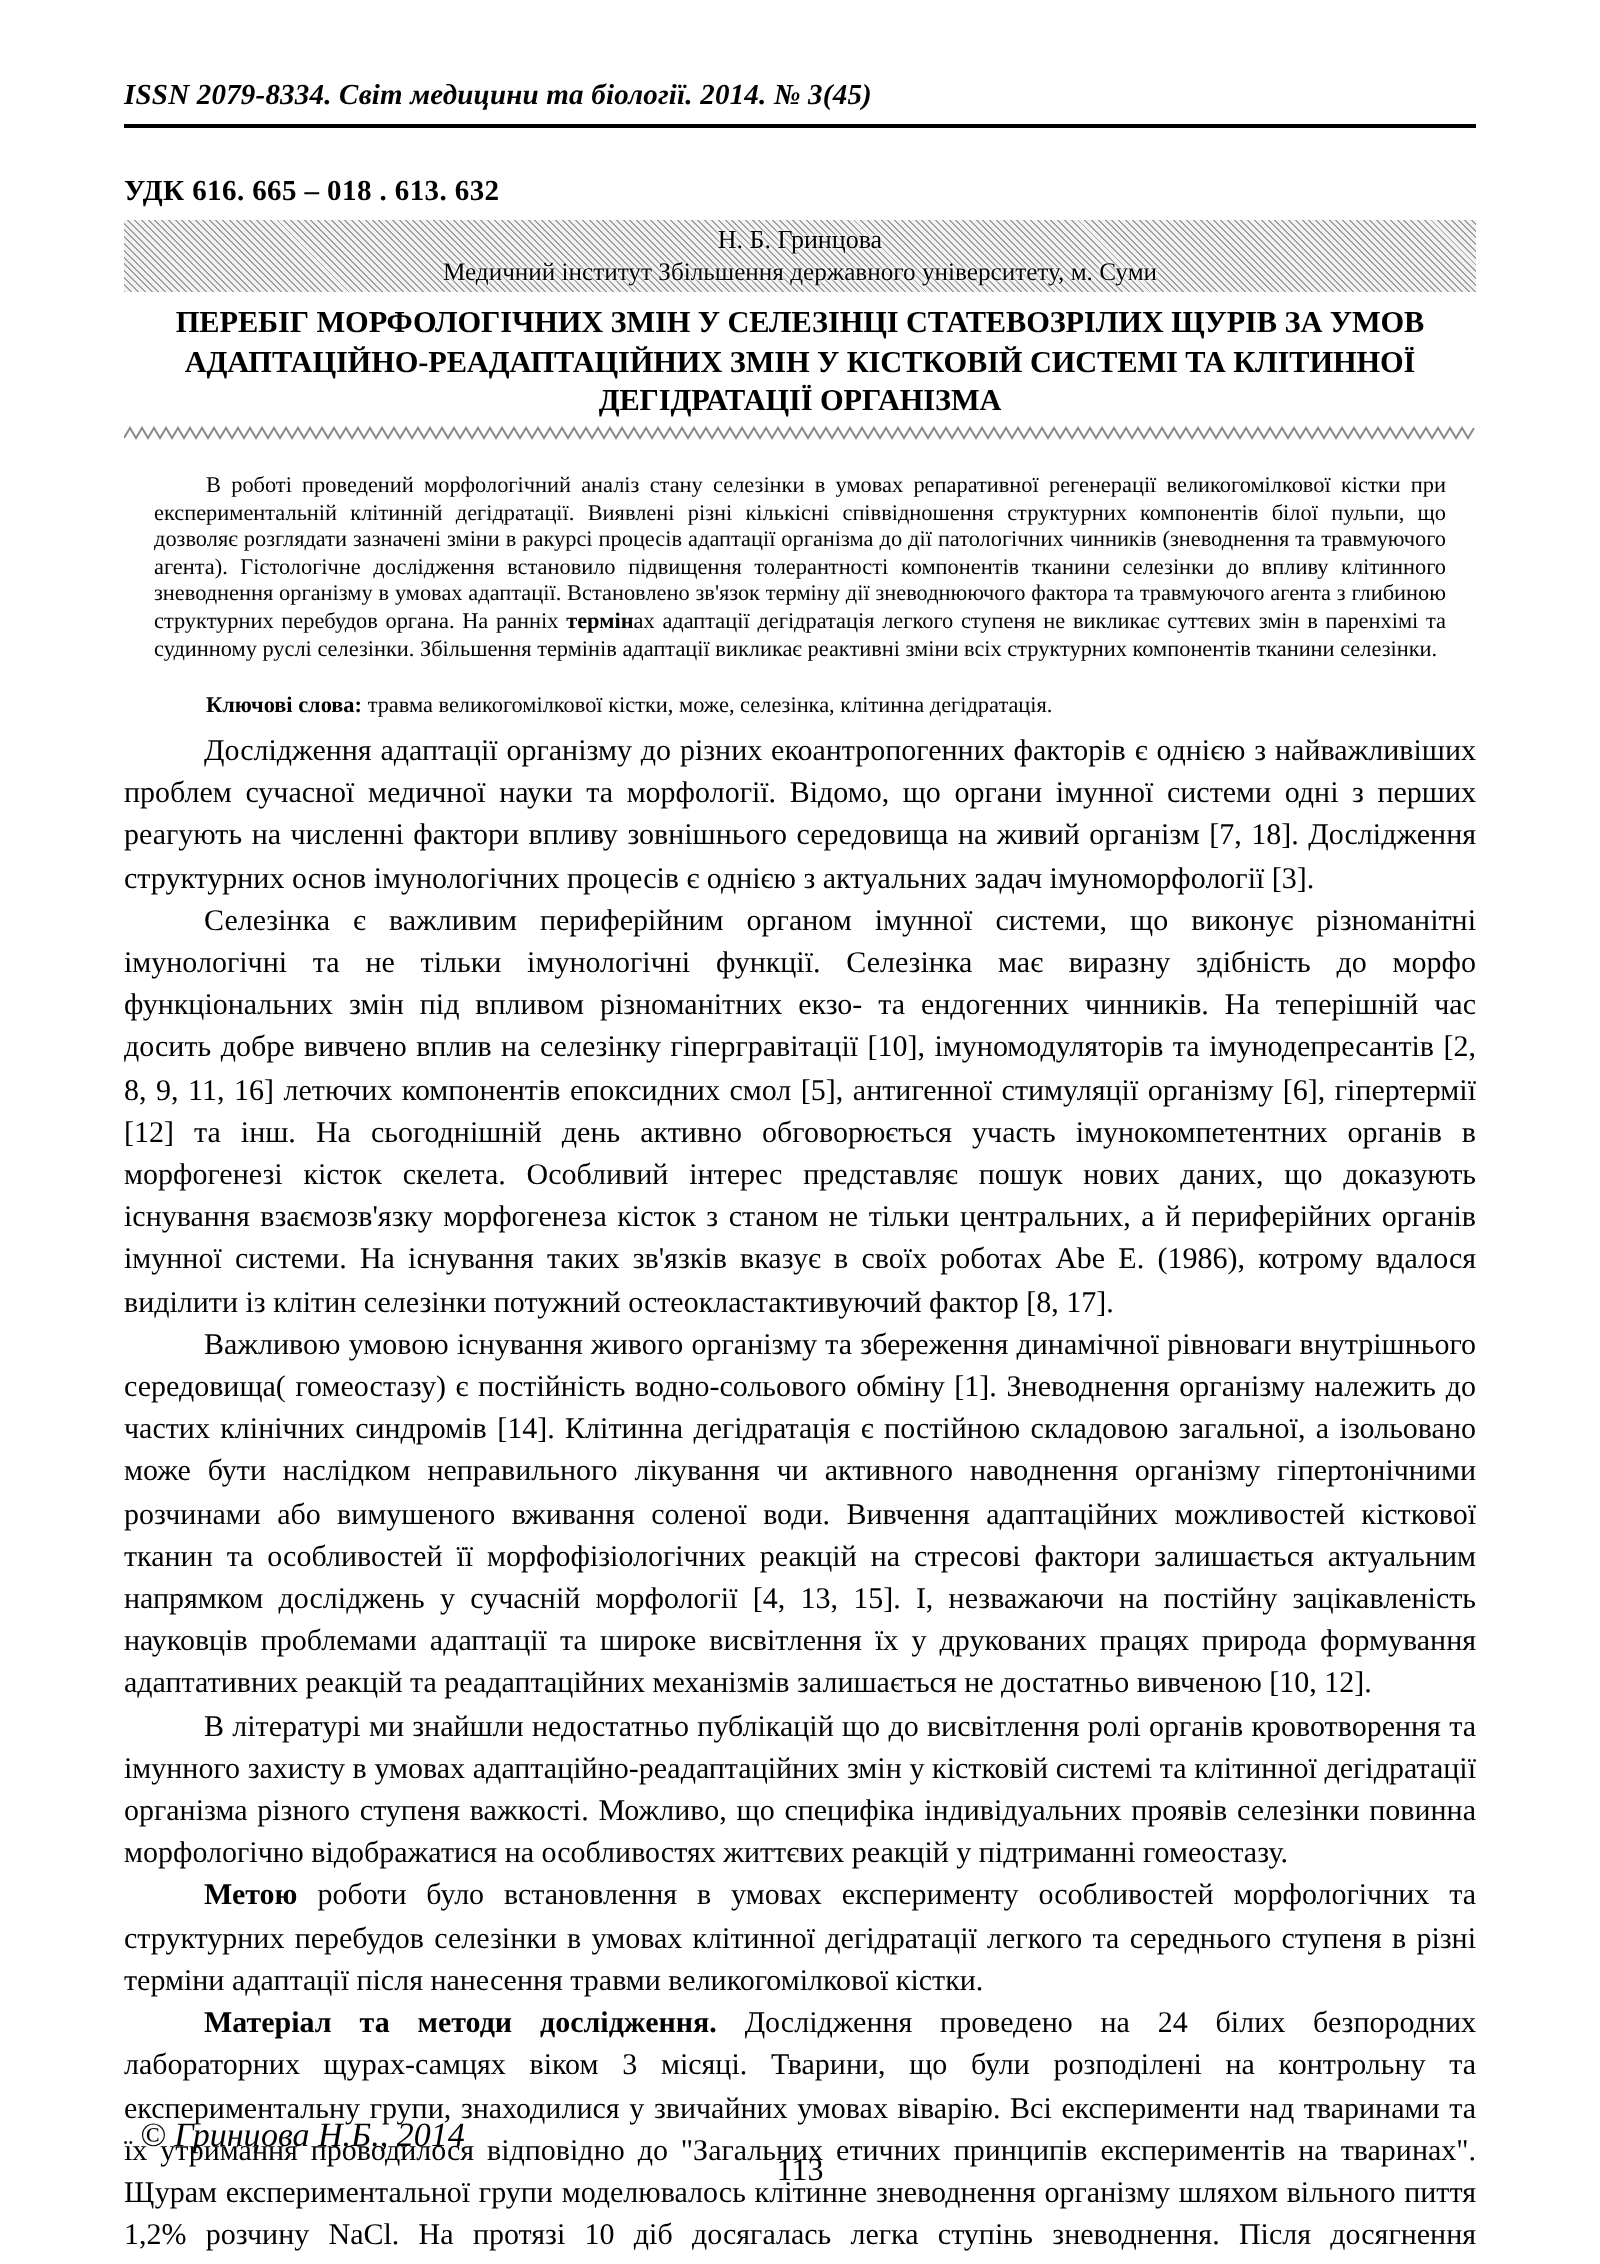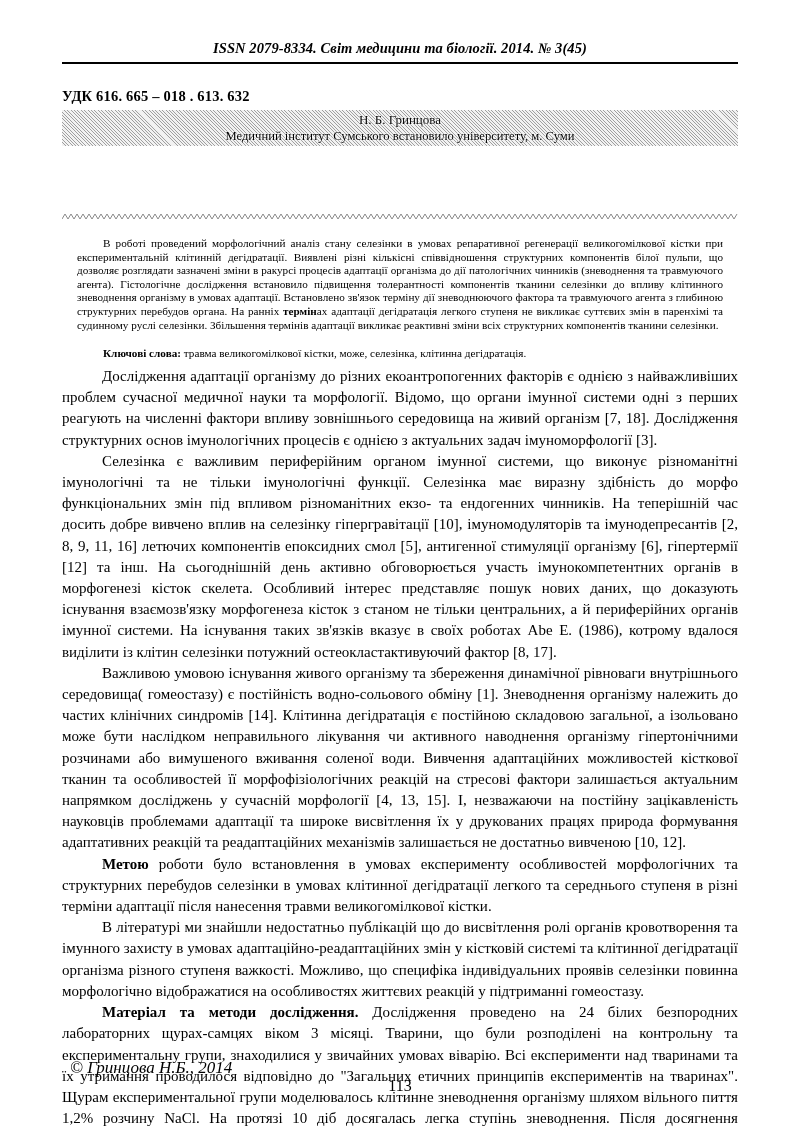--- a/index.html
+++ b/index.html
@@ -23,21 +23,21 @@
     box-sizing: border-box;
     padding: 0;
   }
 
   
   .runhead {
     position: absolute;
     left: 62px;
     top: 40px;
     width: 676px;
-    text-align: center;
+    text-align: left;
     font-family: "Liberation Serif", "DejaVu Serif", serif;
     font-style: italic;
     font-weight: bold;
     font-size: 14.5px;
     letter-spacing: 0.1px;
     white-space: nowrap;
   }
   .runhead-rule {
     position: absolute;
     left: 62px;
@@ -163,40 +163,41 @@
 
 <div class="page">
 
   <div class="runhead">ISSN 2079-8334. Світ медицини та біології. 2014. № 3(45)</div>
   <div class="runhead-rule"></div>
 
   <div class="udc">УДК 616. 665 – 018 . 613. 632</div>
 
   <div class="author-band">
     <div class="author-name">Н. Б. Гринцова</div>
-    <div class="author-affil">Медичний інститут Сумського встановило університету, м. Суми</div>
-  </div>
-
+    <div class="author-affil">Медичний інститут Збільшення державного університету, м. Суми</div>
+  </div>
+
+  <div class="title">ПЕРЕБІГ МОРФОЛОГІЧНИХ ЗМІН У СЕЛЕЗІНЦІ СТАТЕВОЗРІЛИХ ЩУРІВ ЗА УМОВ АДАПТАЦІЙНО-РЕАДАПТАЦІЙНИХ ЗМІН У КІСТКОВІЙ СИСТЕМІ ТА КЛІТИННОЇ ДЕГІДРАТАЦІЇ ОРГАНІЗМА</div>
 
   <div class="zigzag zig-top">
     <svg width="676" height="7" viewBox="0 0 676 7" preserveAspectRatio="none">
       <path d="M0 6 L3 1 L6 6 L9 1 L12 6 L15 1 L18 6 L21 1 L24 6 L27 1 L30 6 L33 1 L36 6 L39 1 L42 6 L45 1 L48 6 L51 1 L54 6 L57 1 L60 6 L63 1 L66 6 L69 1 L72 6 L75 1 L78 6 L81 1 L84 6 L87 1 L90 6 L93 1 L96 6 L99 1 L102 6 L105 1 L108 6 L111 1 L114 6 L117 1 L120 6 L123 1 L126 6 L129 1 L132 6 L135 1 L138 6 L141 1 L144 6 L147 1 L150 6 L153 1 L156 6 L159 1 L162 6 L165 1 L168 6 L171 1 L174 6 L177 1 L180 6 L183 1 L186 6 L189 1 L192 6 L195 1 L198 6 L201 1 L204 6 L207 1 L210 6 L213 1 L216 6 L219 1 L222 6 L225 1 L228 6 L231 1 L234 6 L237 1 L240 6 L243 1 L246 6 L249 1 L252 6 L255 1 L258 6 L261 1 L264 6 L267 1 L270 6 L273 1 L276 6 L279 1 L282 6 L285 1 L288 6 L291 1 L294 6 L297 1 L300 6 L303 1 L306 6 L309 1 L312 6 L315 1 L318 6 L321 1 L324 6 L327 1 L330 6 L333 1 L336 6 L339 1 L342 6 L345 1 L348 6 L351 1 L354 6 L357 1 L360 6 L363 1 L366 6 L369 1 L372 6 L375 1 L378 6 L381 1 L384 6 L387 1 L390 6 L393 1 L396 6 L399 1 L402 6 L405 1 L408 6 L411 1 L414 6 L417 1 L420 6 L423 1 L426 6 L429 1 L432 6 L435 1 L438 6 L441 1 L444 6 L447 1 L450 6 L453 1 L456 6 L459 1 L462 6 L465 1 L468 6 L471 1 L474 6 L477 1 L480 6 L483 1 L486 6 L489 1 L492 6 L495 1 L498 6 L501 1 L504 6 L507 1 L510 6 L513 1 L516 6 L519 1 L522 6 L525 1 L528 6 L531 1 L534 6 L537 1 L540 6 L543 1 L546 6 L549 1 L552 6 L555 1 L558 6 L561 1 L564 6 L567 1 L570 6 L573 1 L576 6 L579 1 L582 6 L585 1 L588 6 L591 1 L594 6 L597 1 L600 6 L603 1 L606 6 L609 1 L612 6 L615 1 L618 6 L621 1 L624 6 L627 1 L630 6 L633 1 L636 6 L639 1 L642 6 L645 1 L648 6 L651 1 L654 6 L657 1 L660 6 L663 1 L666 6 L669 1 L672 6 L675 1" fill="none" stroke="#8a8a8a" stroke-width="1"></path>
     </svg>
   </div>
 
   <div class="abstract">
     <p><span>В роботі проведений морфологічний аналіз стану селезінки в умовах репаративної регенерації великогомілкової кістки при експериментальній клітинній дегідратації. Виявлені різні кількісні співвідношення структурних компонентів білої пульпи, що дозволяє розглядати зазначені зміни в ракурсі процесів адаптації організма до дії патологічних чинників (зневоднення та травмуючого агента). Гістологічне дослідження встановило підвищення толерантності компонентів тканини селезінки до впливу клітинного зневоднення організму в умовах адаптації. Встановлено зв'язок терміну дії зневоднюючого фактора та травмуючого агента з глибиною структурних перебудов органа. На ранніх </span><b>термін</b><span>ах адаптації дегідратація легкого ступеня не викликає суттєвих змін в паренхімі та судинному руслі селезінки. Збільшення термінів адаптації викликає реактивні зміни всіх структурних компонентів тканини селезінки.</span></p>
     <p class="kw"><b>Ключові слова:</b><span> травма великогомілкової кістки, може, селезінка, клітинна дегідратація.</span></p>
   </div>
 
   <div class="body">
     <p>Дослідження адаптації організму до різних екоантропогенних факторів є однією з найважливіших проблем сучасної медичної науки та морфології. Відомо, що органи імунної системи одні з перших реагують на численні фактори впливу зовнішнього середовища на живий організм [7, 18]. Дослідження структурних основ імунологічних процесів є однією з актуальних задач імуноморфології [3].</p>
     <p>Селезінка є важливим периферійним органом імунної системи, що виконує різноманітні імунологічні та не тільки імунологічні функції. Селезінка має виразну здібність до морфо функціональних змін під впливом різноманітних екзо- та ендогенних чинників. На теперішній час досить добре вивчено вплив на селезінку гіпергравітації [10], імуномодуляторів та імунодепресантів [2, 8, 9, 11, 16] летючих компонентів епоксидних смол [5], антигенної стимуляції організму [6], гіпертермії [12] та інш. На сьогоднішній день активно обговорюється участь імунокомпетентних органів в морфогенезі кісток скелета. Особливий інтерес представляє пошук нових даних, що доказують існування взаємозв'язку морфогенеза кісток з станом не тільки центральних, а й периферійних органів імунної системи. На існування таких зв'язків вказує в своїх роботах Abe E. (1986), котрому вдалося виділити із клітин селезінки потужний остеокластактивуючий фактор [8, 17].</p>
     <p>Важливою умовою існування живого організму та збереження динамічної рівноваги внутрішнього середовища( гомеостазу) є постійність водно-сольового обміну [1]. Зневоднення організму належить до частих клінічних синдромів [14]. Клітинна дегідратація є постійною складовою загальної, а ізольовано може бути наслідком неправильного лікування чи активного наводнення організму гіпертонічними розчинами або вимушеного вживання соленої води. Вивчення адаптаційних можливостей кісткової тканин та особливостей її морфофізіологічних реакцій на стресові фактори залишається актуальним напрямком досліджень у сучасній морфології [4, 13, 15]. І, незважаючи на постійну зацікавленість науковців проблемами адаптації та широке висвітлення їх у друкованих працях природа формування адаптативних реакцій та реадаптаційних механізмів залишається не достатньо вивченою [10, 12].</p>
+    <p>В літературі ми знайшли недостатньо публікацій що до висвітлення ролі органів кровотворення та імунного захисту в умовах адаптаційно-реадаптаційних змін у кістковій системі та клітинної дегідратації організма різного ступеня важкості. Можливо, що специфіка індивідуальних проявів селезінки повинна морфологічно відображатися на особливостях життєвих реакцій у підтриманні гомеостазу.</p>
     <p><b>Метою</b><span> роботи було встановлення в умовах експерименту особливостей морфологічних та структурних перебудов селезінки в умовах клітинної дегідратації легкого та середнього ступеня в різні терміни адаптації після нанесення травми великогомілкової кістки.</span></p>
-    <p>В літературі ми знайшли недостатньо публікацій що до висвітлення ролі органів кровотворення та імунного захисту в умовах адаптаційно-реадаптаційних змін у кістковій системі та клітинної дегідратації організма різного ступеня важкості. Можливо, що специфіка індивідуальних проявів селезінки повинна морфологічно відображатися на особливостях життєвих реакцій у підтриманні гомеостазу.</p>
     <p><b>Матеріал та методи дослідження.</b><span> Дослідження проведено на 24 білих безпородних лабораторних щурах-самцях віком 3 місяці. Тварини, що були розподілені на контрольну та експериментальну групи, знаходилися у звичайних умовах віварію. Всі експерименти над тваринами та їх утримання проводилося відповідно до "Загальних етичних принципів експериментів на тваринах". Щурам експериментальної групи моделювалось клітинне зневоднення організму шляхом вільного пиття 1,2% розчину NaCl. На протязі 10 діб досягалась легка ступінь зневоднення. Після досягнення необхідного ступеня зневоднення, тваринам були нанесені переломи великогомілкової</span></p>
   </div>
 
   <div class="footer-copy">© Гринцова Н.Б., 2014</div>
   <div class="footer-page">113</div>
 
 </div>
 
 </body></html>

